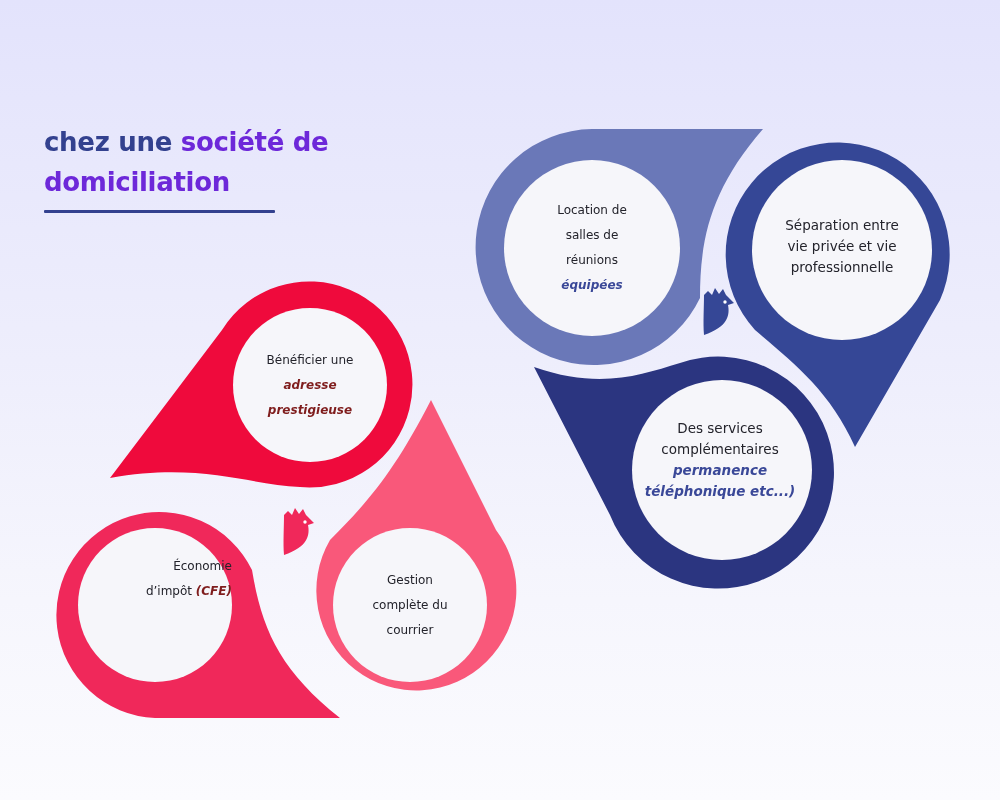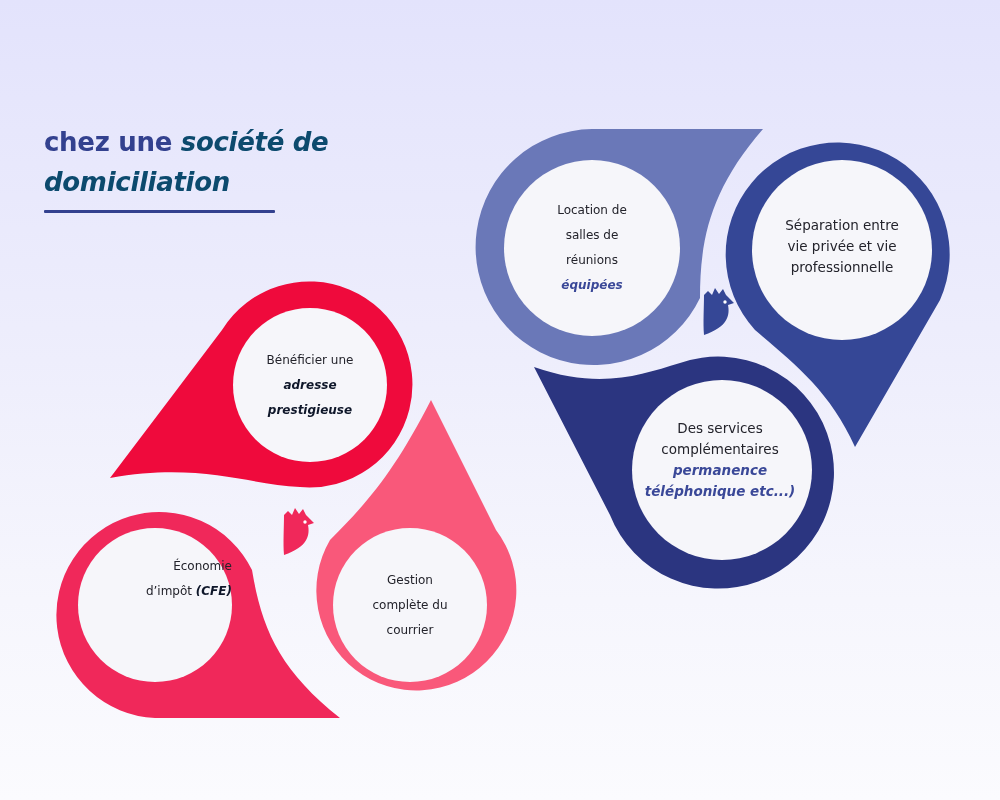--- a/index.html
+++ b/index.html
@@ -3,30 +3,30 @@
 <meta charset="utf-8">
 <style>
   html, body { margin: 0; padding: 0; }
   body {
     width: 1000px; height: 800px; position: relative; overflow: hidden;
     background: linear-gradient(180deg, #e3e3fc 0%, #eeeefc 45%, #f6f6fd 75%, #fbfbfe 100%);
     font-family: "DejaVu Sans", "Liberation Sans", sans-serif;
   }
   .title-block { position: absolute; left: 44px; top: 82px; width: 400px; }
   .title { margin: 0; font-size: 26px; line-height: 40px; font-weight: bold; color: #33418f; letter-spacing: -0.3px; }
-  .title .accent { color: #0c4a6e; font-style: italic; }
+  .title .accent { color: #6d28d9; }
   .underline { position: absolute; left: 44px; top: 210px; width: 231px; height: 3px; background: #33418f; border-radius: 1px; }
   svg.shapes { position: absolute; left: 0; top: 0; }
   .bubble-text {
     position: absolute; text-align: center; font-size: 12px; line-height: 25px; color: #23232b;
     display: flex; flex-direction: column; justify-content: center; align-items: center;
   }
   .bubble-text.small { font-size: 13.5px; line-height: 21px; }
   .bubble-text .em { font-style: italic; font-weight: bold; }
-  .em-pink { color: #0f172a; }
+  .em-pink { color: #7f1d1d; }
   .em-blue { color: #3a4898; }
   .rooster { position: absolute; }
 </style>
 </head>
 <body>
 
 <div class="title-block">
   <h1 class="title">
     <br>
     <span>chez une </span><span class="accent">société de</span><br>

